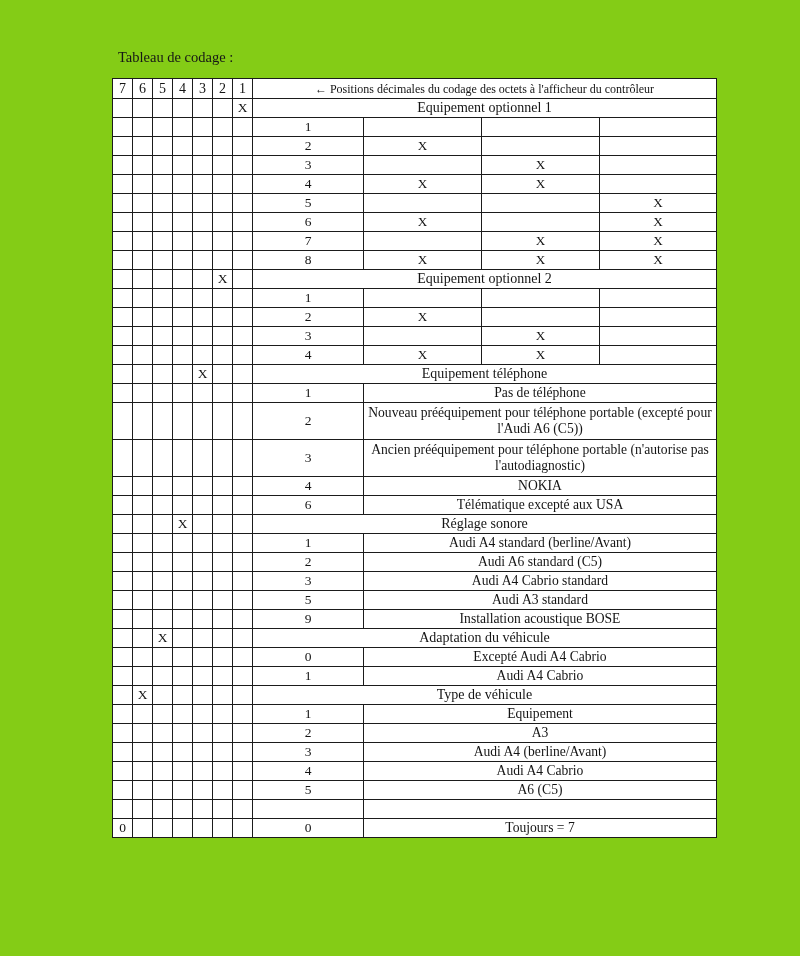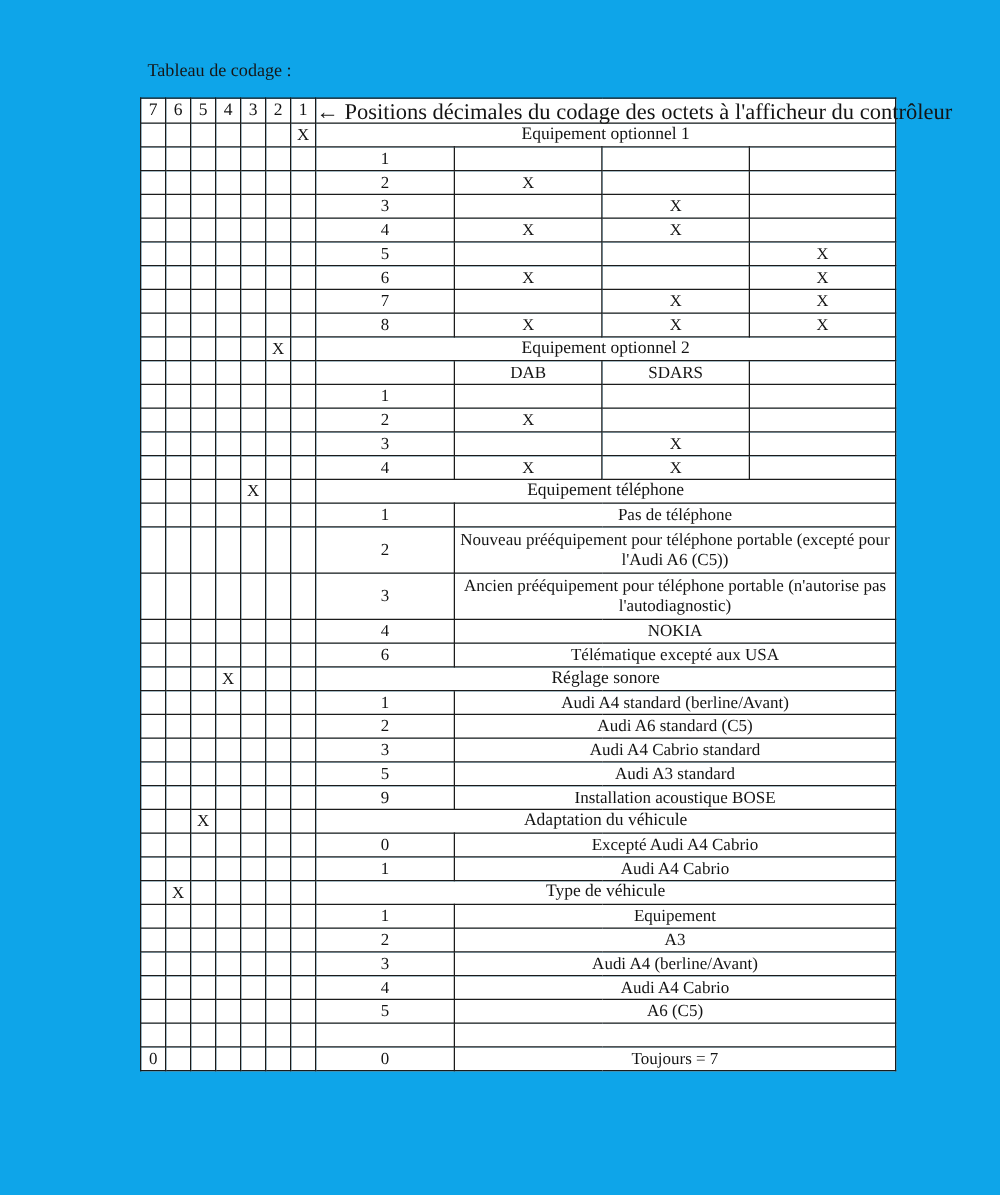--- a/index.html
+++ b/index.html
@@ -13,21 +13,21 @@
     font-family: "Liberation Serif", serif;
     color: #111111;
     overflow: hidden;
     position: relative;
   }
   #page {
     position: absolute;
     left: 0; top: 0;
     width: 800px;
     height: 956px;
-    background: #0ea5e9;
+    background: #84cc16;
   }
   #caption {
     position: absolute;
     left: 118px;
     top: 48px;
     font-size: 14.5px;
     line-height: 18px;
     white-space: nowrap;
     color: #161616;
   }
@@ -59,21 +59,21 @@
   col.sub3 { width: 117px; }
 
   td.bitcell { height: 18px; font-size: 13.5px; }
   td.bithead { height: 19px; font-size: 14px; }
   td.rowh { height: 18px; }
   td.numcell { font-size: 13.5px; }
   td.arrow {
     text-align: left;
     padding-left: 3px;
     white-space: nowrap;
-    font-size: 18px;
+    font-size: 12px;
   }
   td.section {
     font-size: 14px;
   }
   td.subhead {
     font-size: 13.6px;
     line-height: 17px;
   }
   td.label {
     font-size: 13.6px;
@@ -243,33 +243,20 @@
             <td class="section" colspan="4">Equipement optionnel 2</td>
           </tr>
           <tr>
             <td class="bitcell "></td>
             <td class="bitcell "></td>
             <td class="bitcell "></td>
             <td class="bitcell "></td>
             <td class="bitcell "></td>
             <td class="bitcell "></td>
             <td class="bitcell "></td>
-            <td class="rowh "></td>
-            <td class="subhead ">DAB</td>
-            <td class="subhead ">SDARS</td>
-            <td class="subhead "></td>
-          </tr>
-          <tr>
-            <td class="bitcell "></td>
-            <td class="bitcell "></td>
-            <td class="bitcell "></td>
-            <td class="bitcell "></td>
-            <td class="bitcell "></td>
-            <td class="bitcell "></td>
-            <td class="bitcell "></td>
             <td class="numcell rowh">1</td>
             <td class="rowh"></td>
             <td class="rowh"></td>
             <td class="rowh"></td>
           </tr>
           <tr>
             <td class="bitcell "></td>
             <td class="bitcell "></td>
             <td class="bitcell "></td>
             <td class="bitcell "></td>

